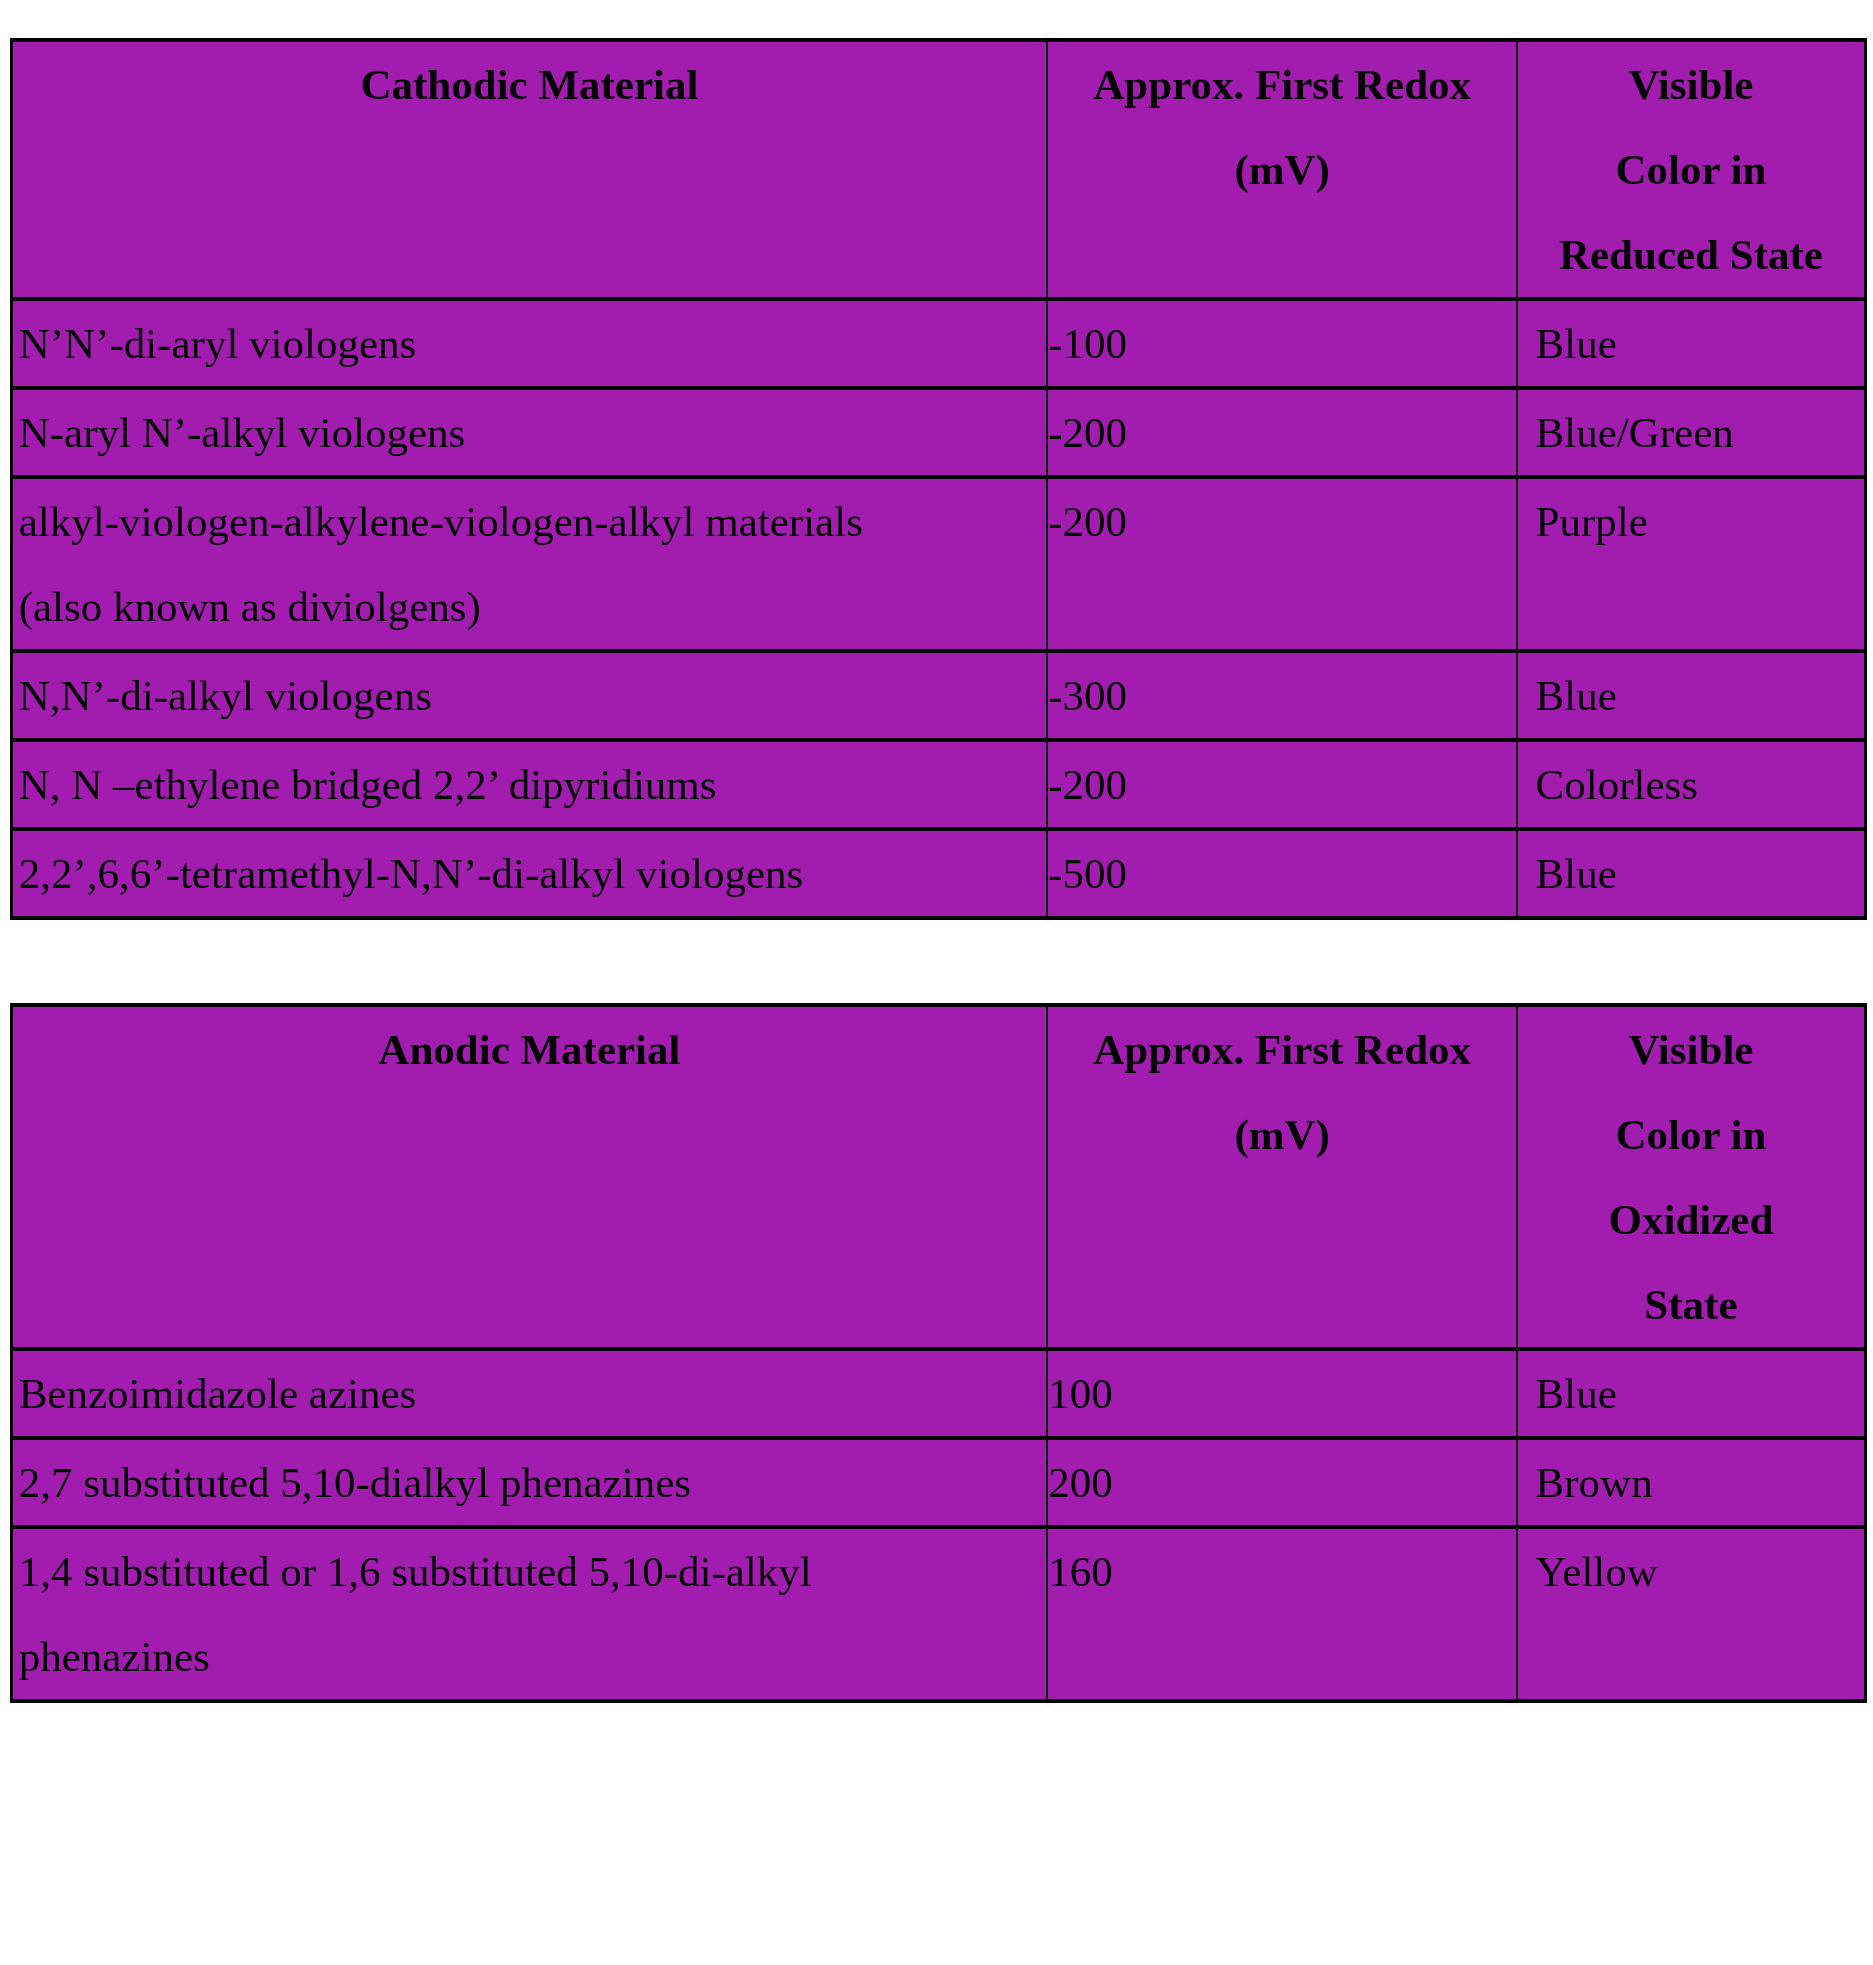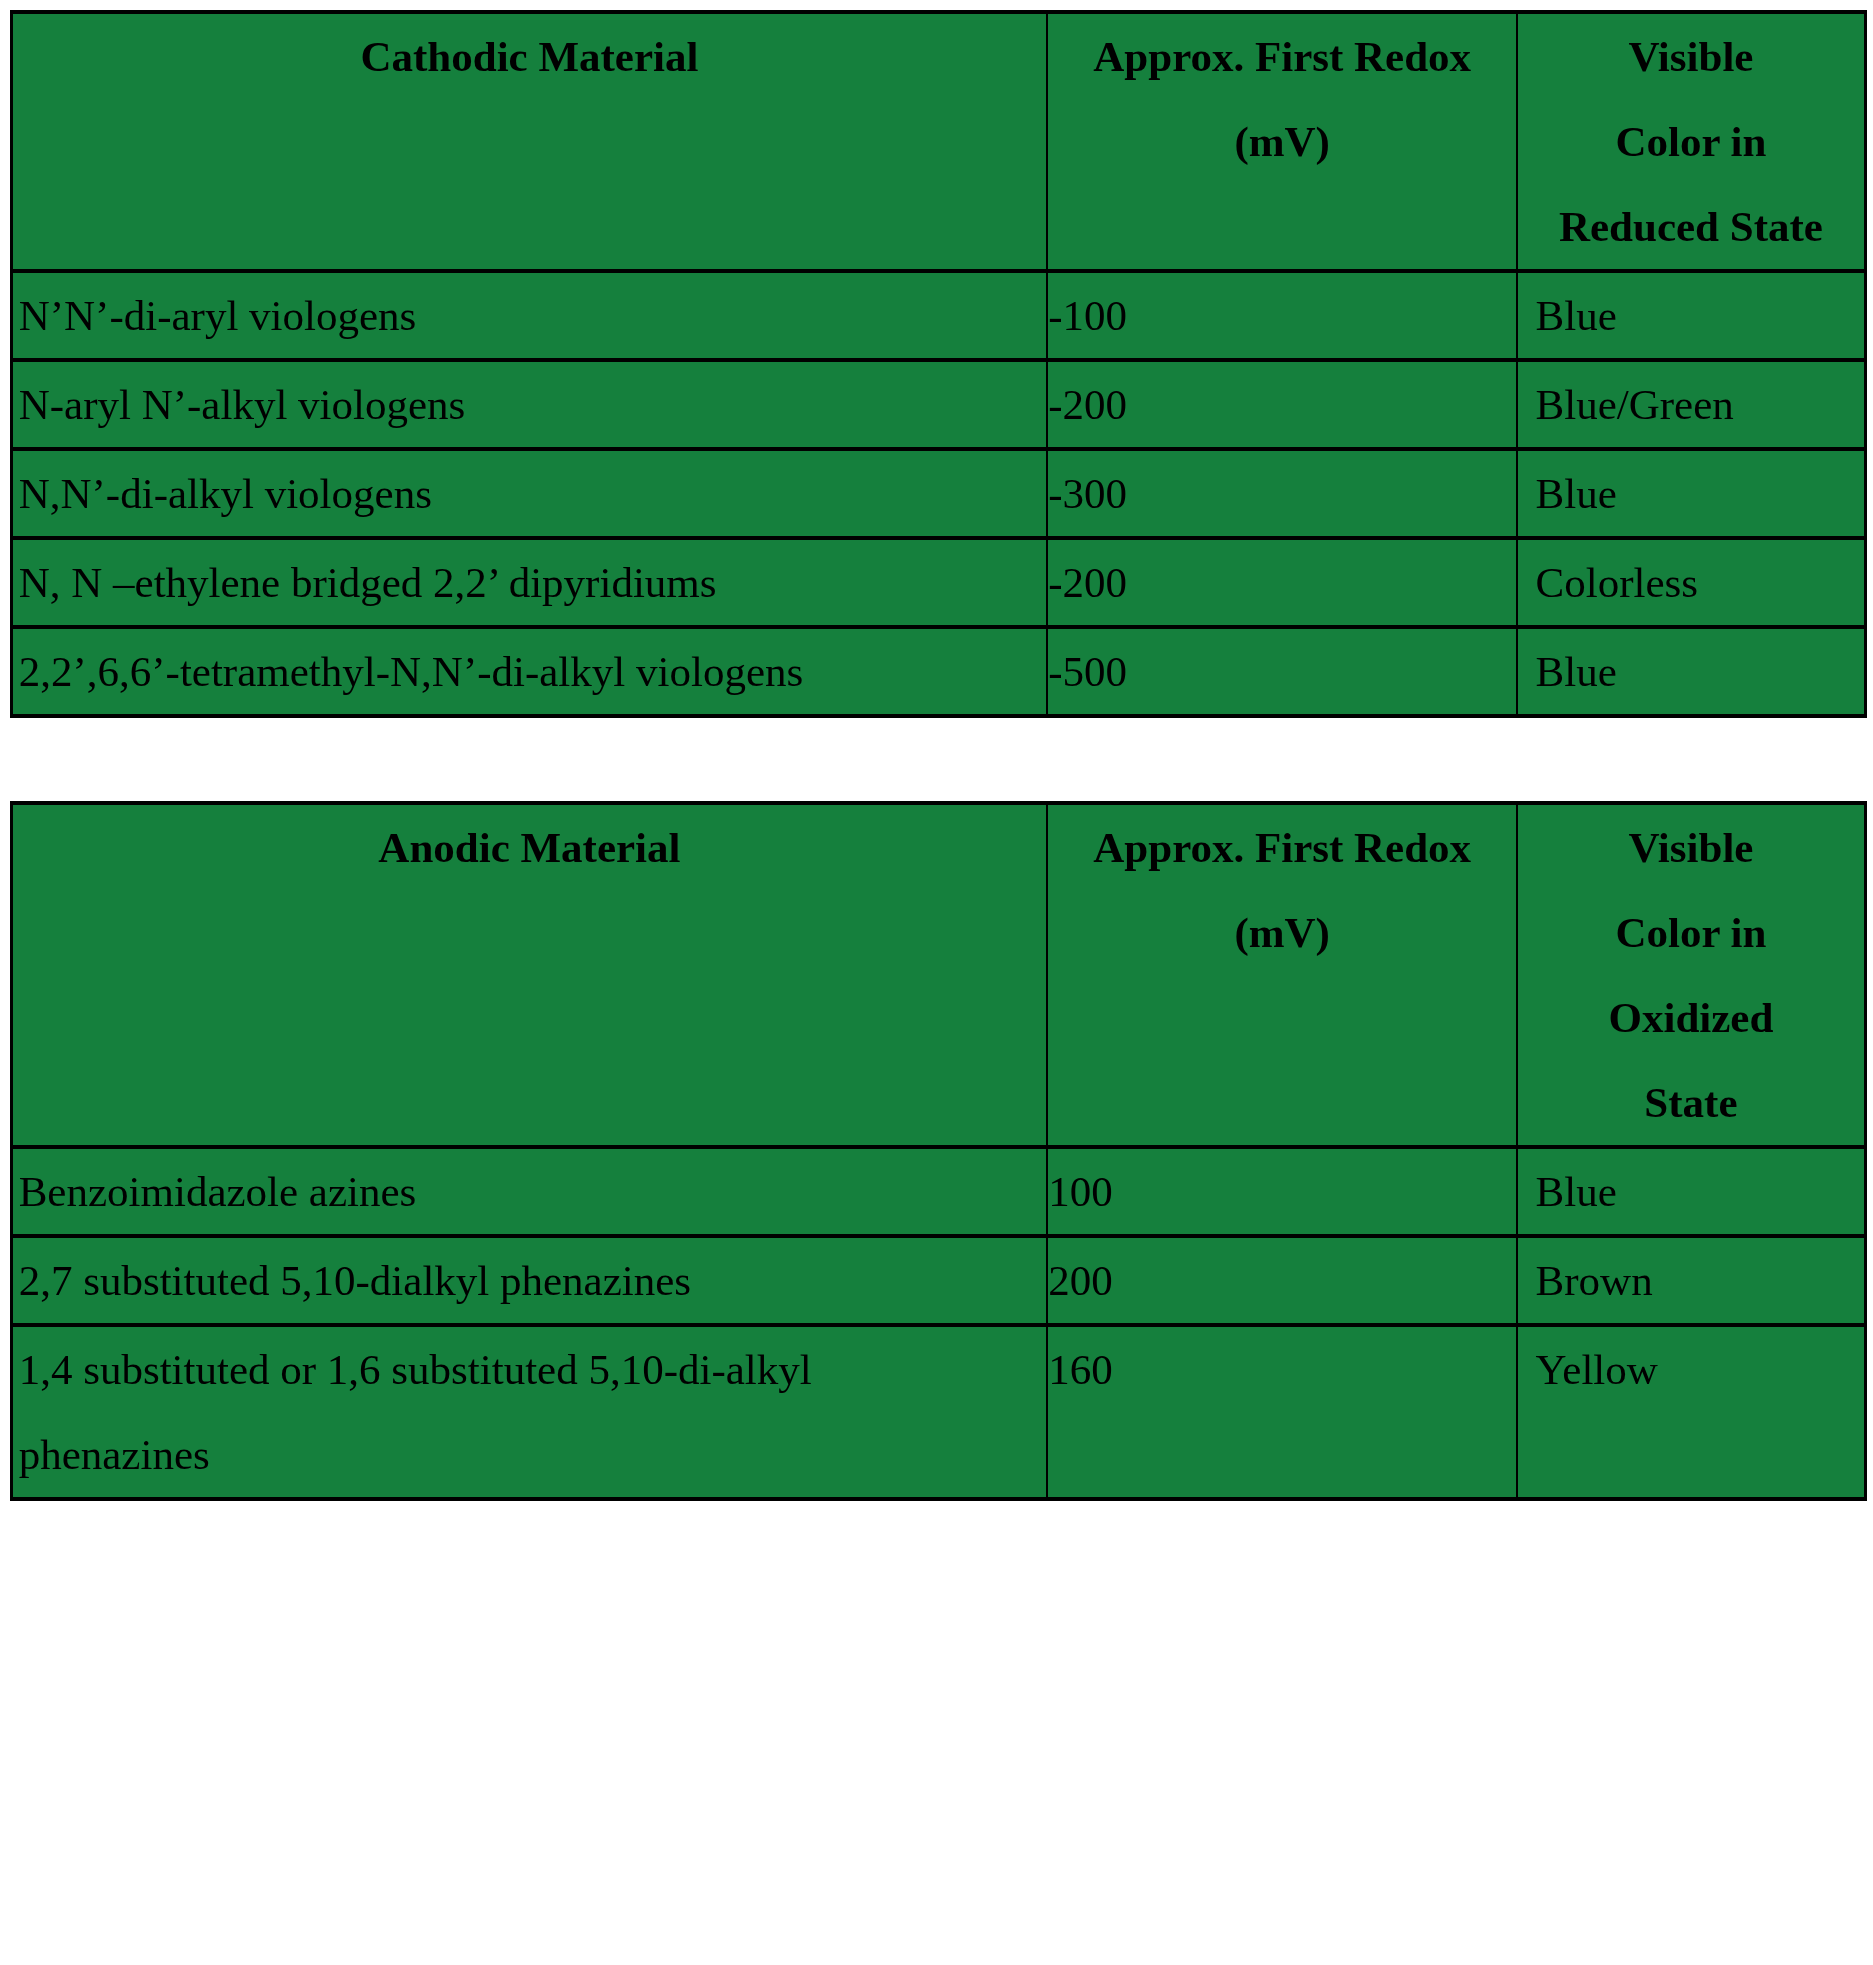--- a/index.html
+++ b/index.html
@@ -10,21 +10,22 @@
     font-family: "Liberation Serif", serif;
     color: #000000;
   }
   .page { padding: 9.7px 9.7px 0 9.7px; }
 
   table.doc-table {
     border-collapse: collapse;
     table-layout: fixed;
     width: 1854px;
     border: 3.9px solid #000;
-    background: #15803d;
+    background: #a21caf;
+    margin-top: 28px;
   }
   table.t1 { margin-bottom: 83px; }
 
   col.c1 { width: 1036px; }
   col.c2 { width: 470px; }
   col.c3 { width: 348px; }
 
   th, td {
     border: 2.9px solid #000;
     border-top-width: 4.8px;
@@ -76,20 +77,26 @@
       <td class="cell-material">N’N’-di-aryl viologens</td>
       <td class="cell-redox">-100</td>
       <td class="cell-color">Blue</td>
     </tr>
     <tr>
       <td class="cell-material">N-aryl N’-alkyl viologens</td>
       <td class="cell-redox">-200</td>
       <td class="cell-color">Blue/Green</td>
     </tr>
     <tr>
+      <td class="cell-material">alkyl-viologen-alkylene-viologen-alkyl materials
+(also known as diviolgens)</td>
+      <td class="cell-redox">-200</td>
+      <td class="cell-color">Purple</td>
+    </tr>
+    <tr>
       <td class="cell-material">N,N’-di-alkyl viologens</td>
       <td class="cell-redox">-300</td>
       <td class="cell-color">Blue</td>
     </tr>
     <tr>
       <td class="cell-material">N, N –ethylene bridged 2,2’ dipyridiums</td>
       <td class="cell-redox">-200</td>
       <td class="cell-color">Colorless</td>
     </tr>
     <tr>

